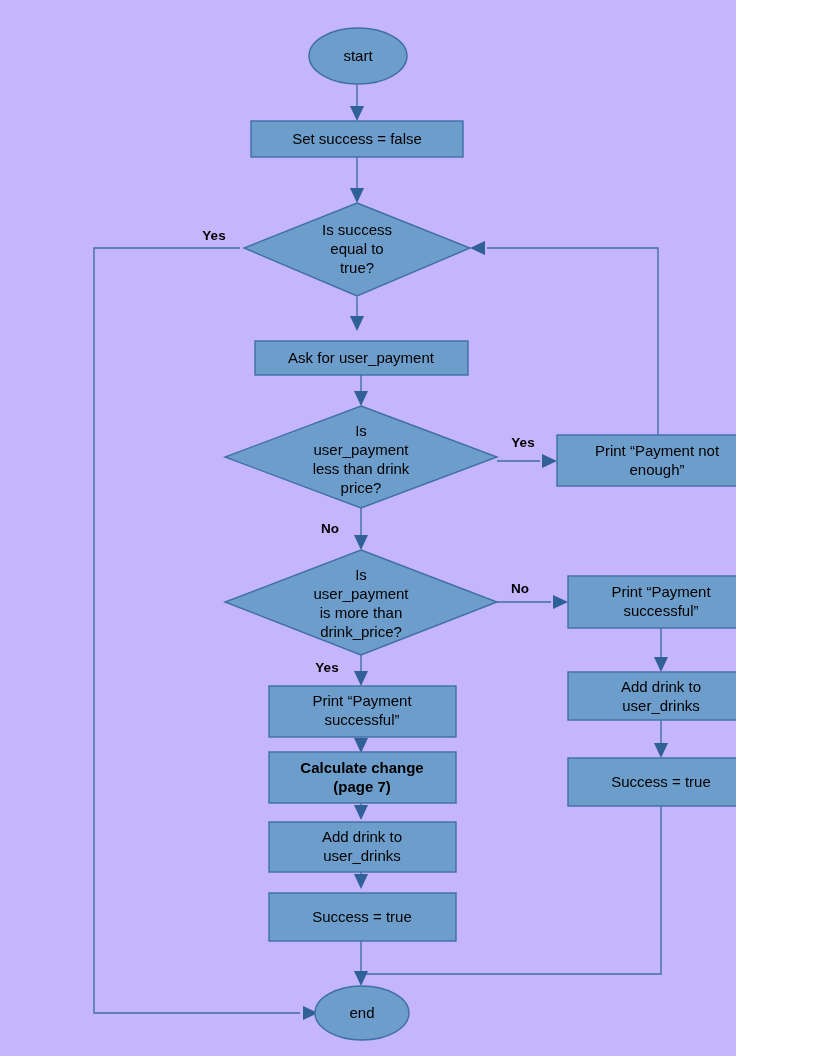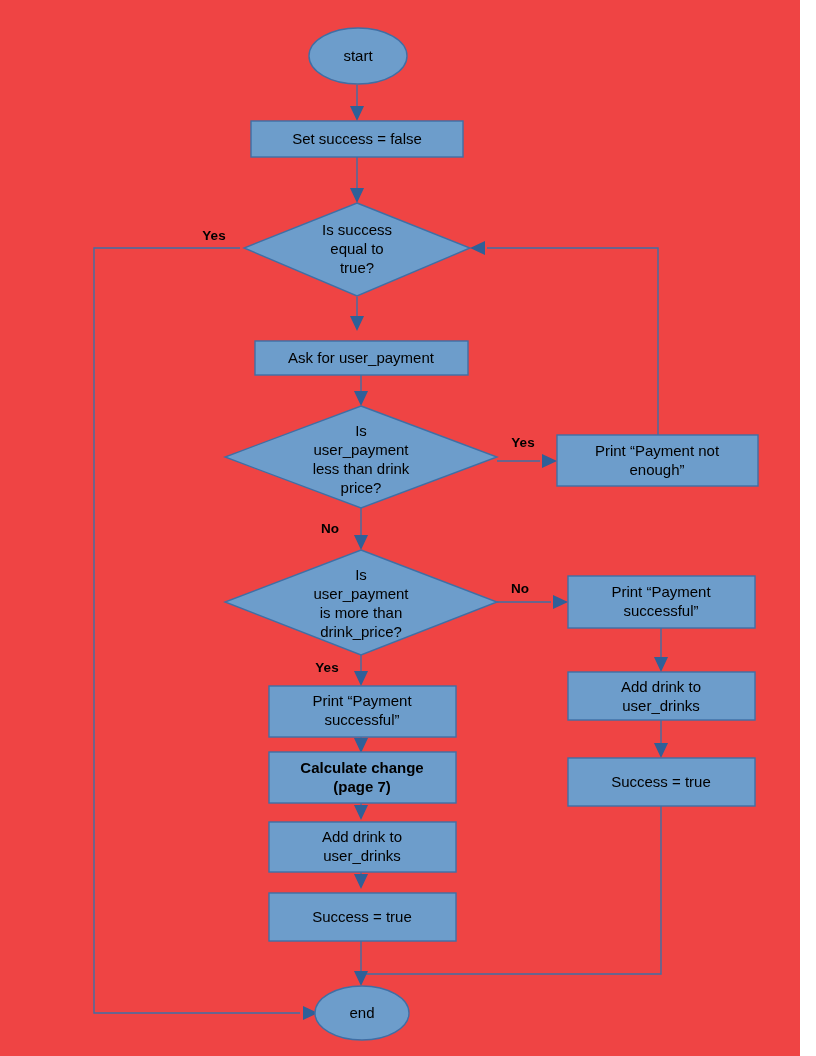--- a/index.html
+++ b/index.html
@@ -5,23 +5,23 @@
   html, body {
     margin: 0;
     padding: 0;
     background: #ffffff;
   }
   body {
     font-family: "Liberation Sans", sans-serif;
   }
   #canvas {
     position: relative;
-    width: 800px;
+    width: 736px;
     height: 1056px;
-    background: #ef4444;
+    background: #c4b5fd;
     overflow: hidden;
   }
   #flow-svg {
     position: absolute;
     top: 0;
     left: 0;
     width: 816px;
     height: 1056px;
   }
   .node-text {

